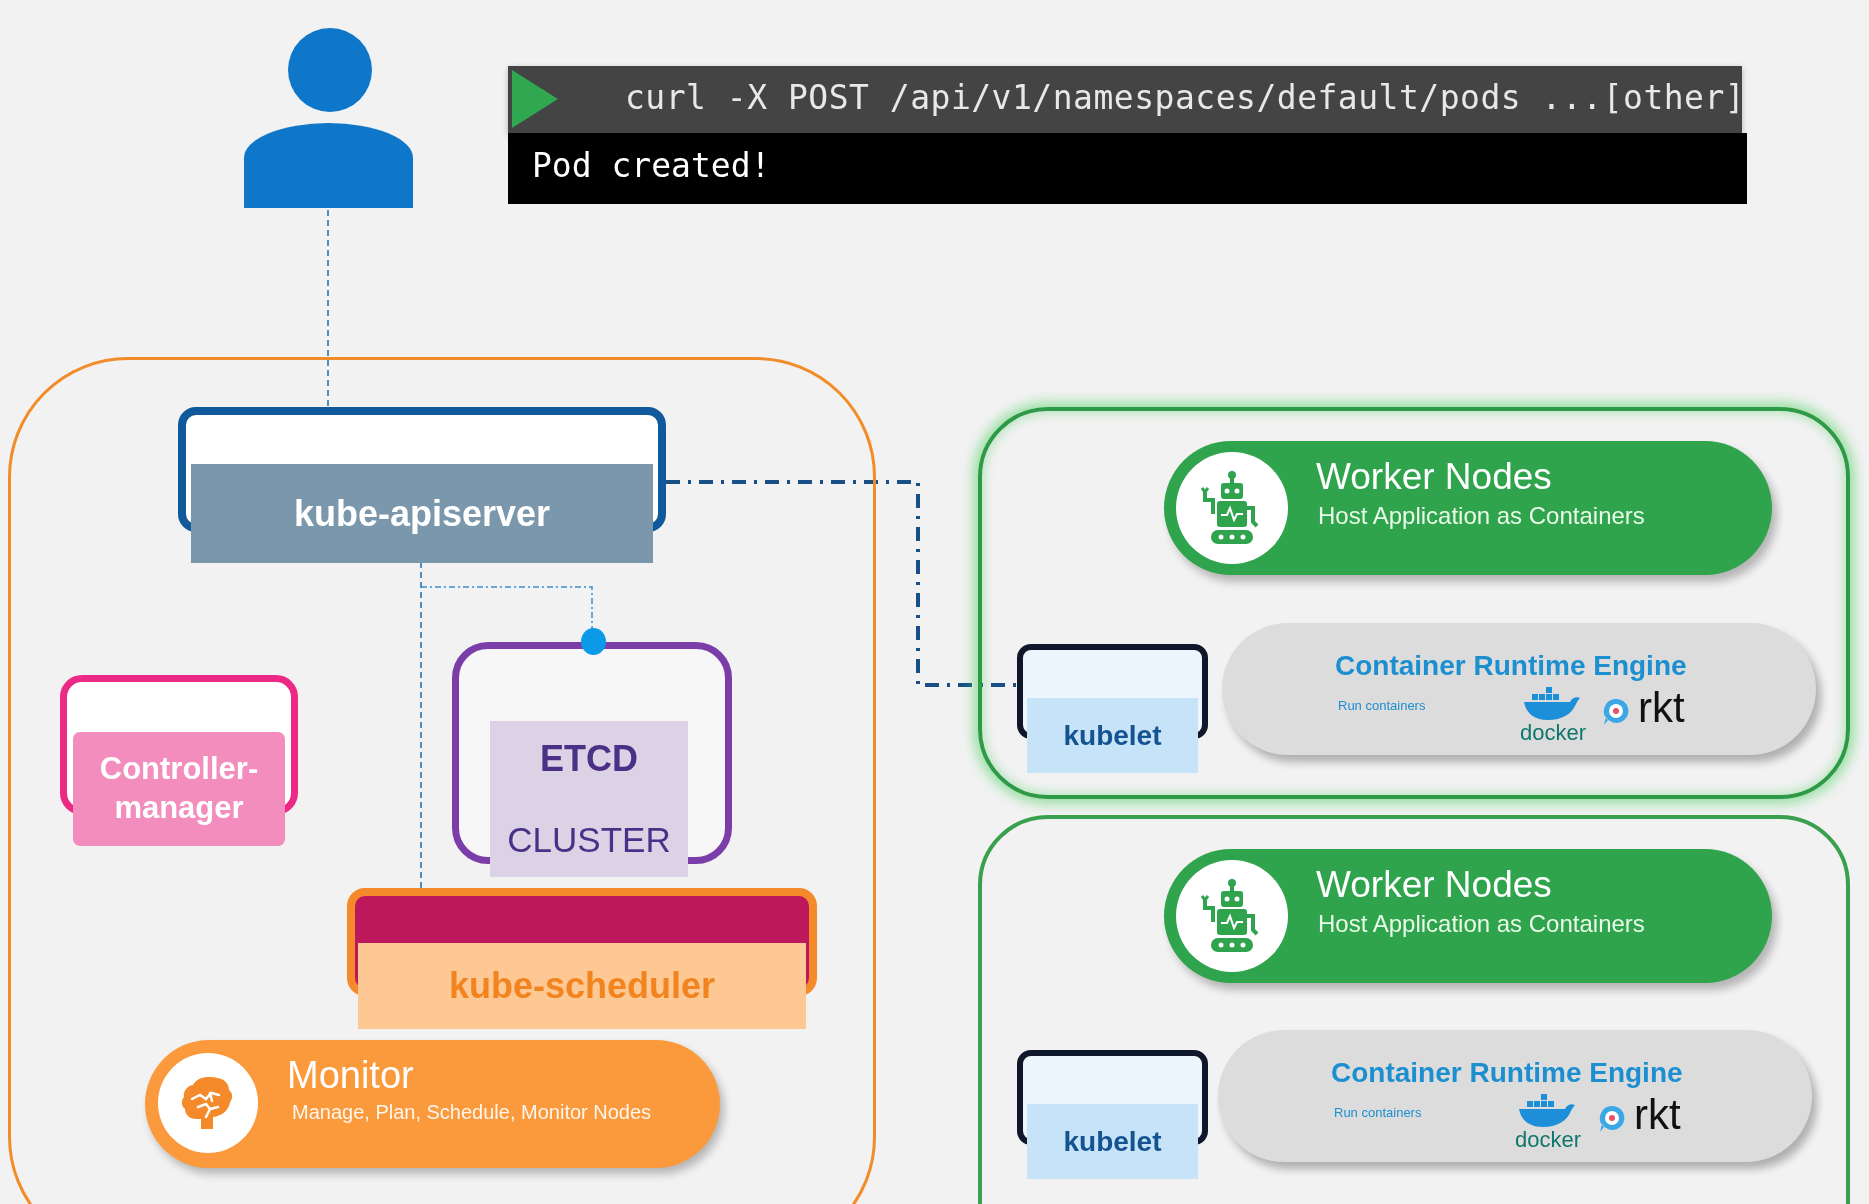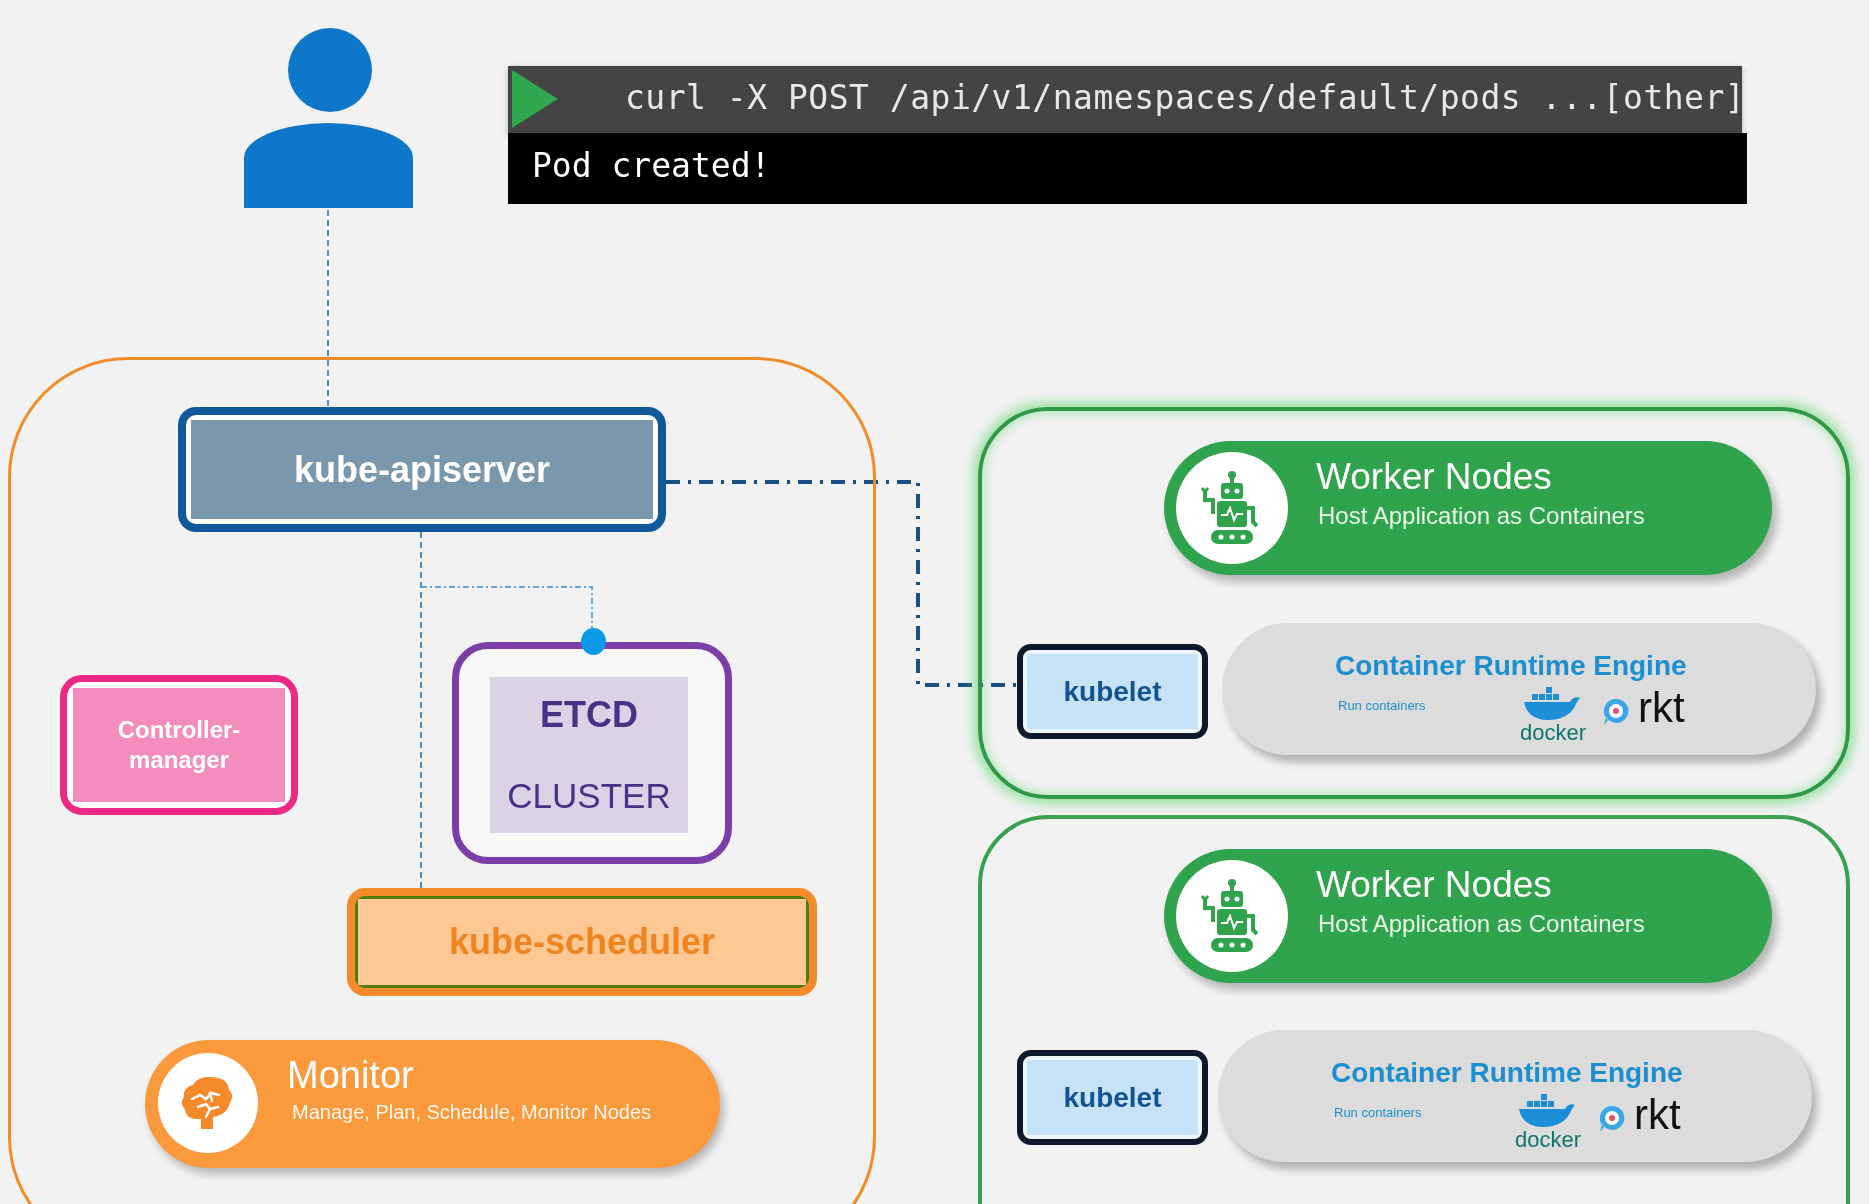--- a/index.html
+++ b/index.html
@@ -16,31 +16,31 @@
 
   
   #terminal-bar { left: 508px; top: 66px; width: 1234px; height: 68px; background: #444444; box-shadow: 0 2px 6px rgba(0,0,0,0.25); }
   #play-icon { left: 512px; top: 70px; width: 0; height: 0; border-top: 29px solid transparent; border-bottom: 29px solid transparent; border-left: 46px solid #2fa84f; }
   #terminal-cmd { left: 592px; top: 78px; font-family: "DejaVu Sans Mono", "Liberation Mono", monospace; font-size: 33px; color: #e8e8e8; white-space: nowrap; letter-spacing: 0.5px; margin-left: 33px; }
   #terminal-out { left: 508px; top: 133px; width: 1239px; height: 71px; background: #000; }
   #terminal-out-text { left: 532px; top: 146px; font-family: "DejaVu Sans Mono", "Liberation Mono", monospace; font-size: 33px; color: #fff; white-space: nowrap; }
 
   
   #master-box { left: 8px; top: 357px; width: 868px; height: 900px; border: 3px solid #f28c28; border-radius: 120px; }
-  .component { display: flex; align-items: center; justify-content: center; text-align: right; font-weight: bold; }
+  .component { display: flex; align-items: center; justify-content: center; text-align: right; font-weight: bold; margin-top: 44px; }
   #apiserver { left: 178px; top: 407px; width: 488px; height: 125px; border: 8px solid #10599a; border-radius: 18px; background: #fff; padding: 5px; }
   #apiserver-inner { width: 100%; height: 100%; background: #7b97ab; color: #fff; font-size: 36px; }
   #controller { left: 60px; top: 675px; width: 238px; height: 140px; border: 7px solid #ec2a86; border-radius: 22px; background: #fff; padding: 6px; }
-  #controller-inner { width: 100%; height: 100%; background: #f28dbd; color: #fff; font-size: 24px; line-height: 1.25; }
+  #controller-inner { width: 100%; height: 100%; background: #f28dbd; color: #fff; font-size: 31px; line-height: 1.25; border-radius: 7px; }
   #etcd { left: 452px; top: 642px; width: 280px; height: 222px; border: 7px solid #7b3ea8; border-radius: 36px; background: #f7f7f7; }
   #etcd-inner { left: 490px; top: 677px; width: 198px; height: 156px; background: #dcd2e6; color: #4b3088; flex-direction: column; gap: 40px; }
   #etcd-title { font-size: 36px; font-weight: bold; }
   #etcd-sub { font-size: 35px; font-weight: normal; }
   #etcd-dot { left: 581px; top: 628px; width: 25px; height: 27px; border-radius: 50%; background: #0a9ae8; }
-  #scheduler { left: 347px; top: 888px; width: 470px; height: 108px; border: 8px solid #f58a2a; border-radius: 18px; background: #4d7c0f; padding: 3px; }
+  #scheduler { left: 347px; top: 888px; width: 470px; height: 108px; border: 8px solid #f58a2a; border-radius: 18px; background: #be185d; padding: 3px; }
   #scheduler-inner { width: 100%; height: 100%; background: #fdc893; color: #f2841f; font-size: 36px; }
   #master-pill { left: 145px; top: 1040px; width: 575px; height: 128px; border-radius: 64px; background: #fb9a3d; box-shadow: 4px 6px 8px rgba(0,0,0,0.25); }
   #master-circle { left: 158px; top: 1053px; width: 100px; height: 100px; border-radius: 50%; background: #fff; display: flex; align-items: center; justify-content: center; }
   #master-title { left: 287px; top: 1054px; font-size: 38px; color: #fff; }
   #master-sub { left: 292px; top: 1100px; width: 380px; font-size: 20px; color: #fff6ec; line-height: 1.25; }
 
   
   .worker-box { left: 978px; width: 872px; border: 4px solid #2e9a45; border-radius: 70px; }
   #worker1-box { top: 407px; height: 392px; box-shadow: 0 0 12px 5px rgba(80,210,100,0.55), inset 0 0 10px 3px rgba(80,210,100,0.35); }
   #worker2-box { top: 815px; height: 460px; border-color: #39a04e; }

